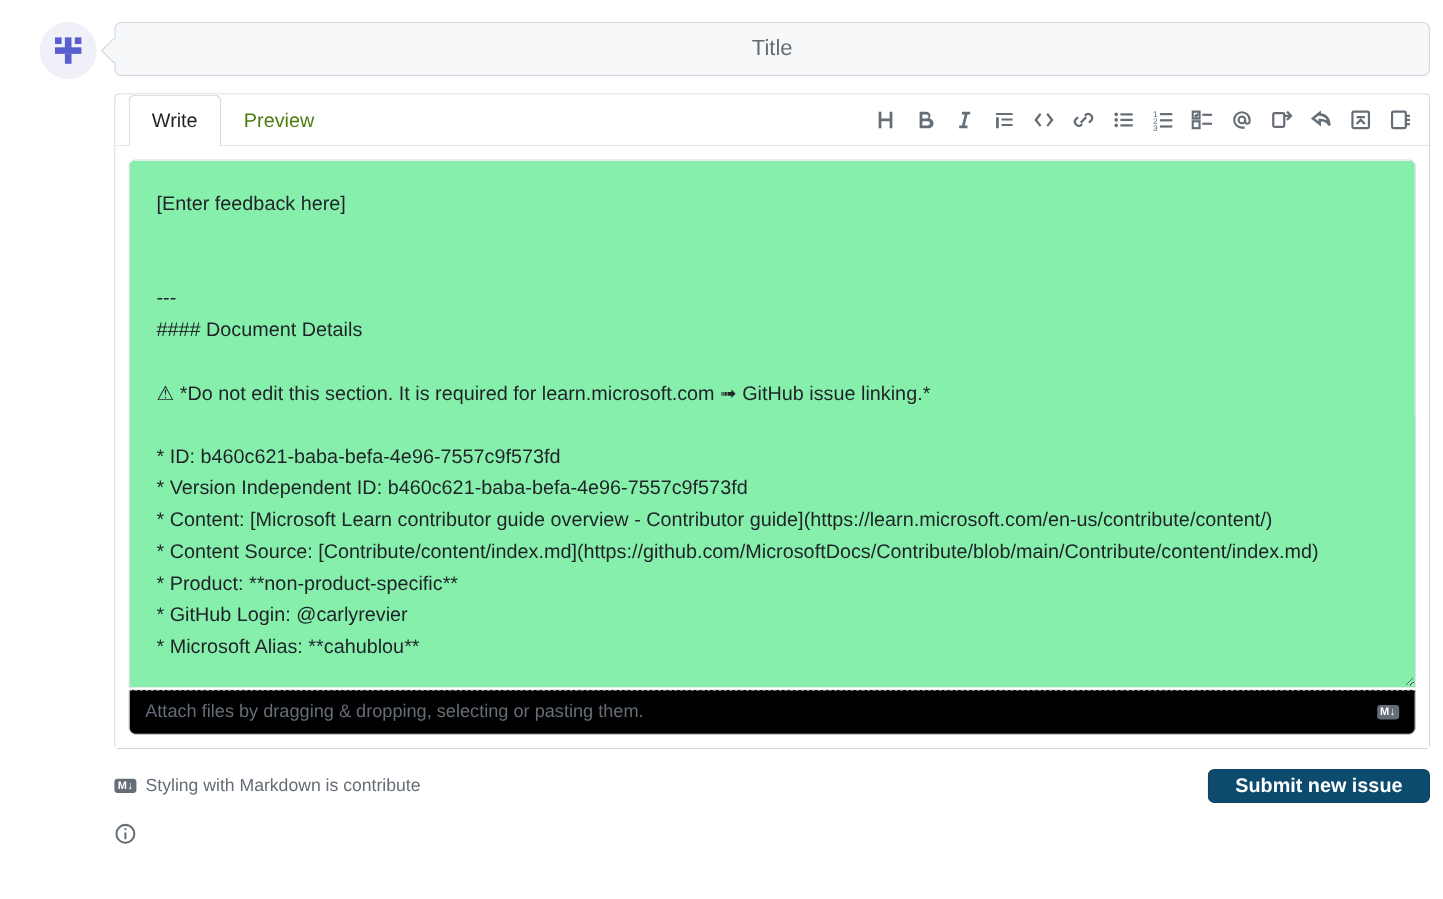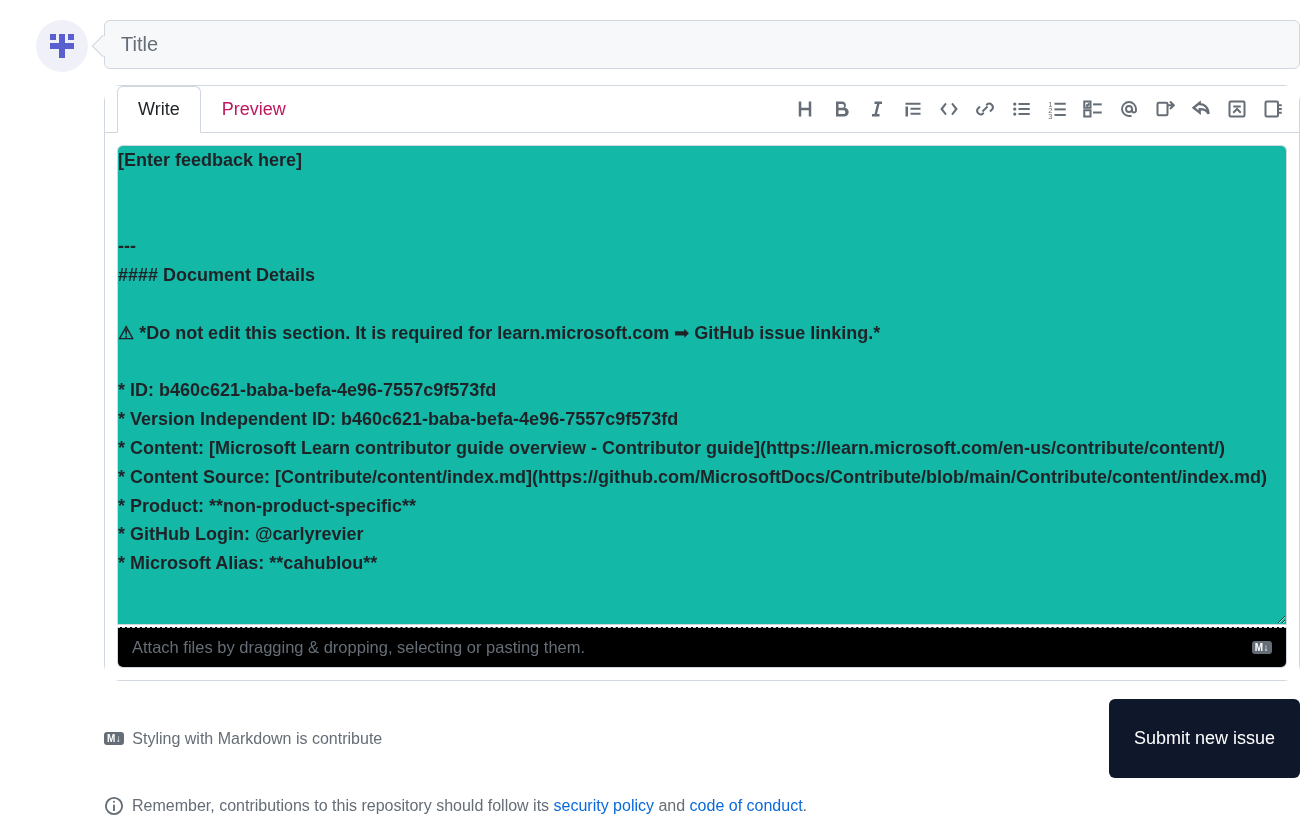--- a/index.html
+++ b/index.html
@@ -35,45 +35,46 @@
 }
 .title-input {
   width: 100%;
   padding: 12px 16px;
   font-size: 20px;
   border: 1px solid #d0d7de;
   border-radius: 6px;
   background: #f6f8fa;
   color: #656d76;
   font-family: inherit;
+  text-align: center;
 }
 .title-input::placeholder { color: #656d76; }
 .editor-container {
   margin-top: 16px;
   border: 1px solid #d0d7de;
-  border-radius: 16px;
+  border-radius: 4px;
   background: #ffffff;
 }
 .tab-header {
   display: flex;
   align-items: center;
   padding: 0 12px;
   border-bottom: 1px solid #d0d7de;
   background: #ffffff;
   border-radius: 6px 6px 0 0;
 }
 .tabs {
   display: flex;
   gap: 0;
   margin-bottom: -1px;
 }
 .tab {
   padding: 12px 20px;
   font-size: 18px;
-  color: #be185d;
+  color: #4d7c0f;
   border: 1px solid transparent;
   border-bottom: none;
   cursor: pointer;
   border-radius: 6px 6px 0 0;
 }
 .tab.active {
   color: #1f2328;
   background: #ffffff;
   border-color: #d0d7de;
   border-bottom: 1px solid #ffffff;
@@ -98,32 +99,31 @@
 .body-area {
   padding: 12px;
   background: #ffffff;
 }
 .textarea-wrap {
   position: relative;
 }
 .body-textarea {
   width: 100%;
   min-height: 480px;
-  padding: 0;
+  padding: 24px;
   font-size: 18px;
   line-height: 1.6;
   font-family: inherit;
   border: 1px solid #d0d7de;
   border-radius: 6px 6px 0 0;
-  background: #14b8a6;
+  background: #86efac;
   resize: vertical;
   white-space: pre-wrap;
   color: #1f2328;
   overflow-y: scroll;
-  font-weight: bold;
 }
 .file-hint {
   padding: 10px 14px;
   border: 1px solid #d0d7de;
   border-top: 1px dashed #d0d7de;
   border-radius: 0 0 6px 6px;
   background: #000000;
   color: #656d76;
   font-size: 16.5px;
   display: flex;
@@ -144,25 +144,25 @@
 }
 .md-support {
   display: flex;
   align-items: center;
   gap: 8px;
   color: #656d76;
   font-size: 16px;
 }
 .submit-btn {
   margin-left: auto;
-  padding: 28px 24px;
+  padding: 4px 24px;
   font-size: 18px;
-  font-weight: 400;
+  font-weight: 700;
   color: #ffffff;
-  background: #0f172a;
+  background: #0c4a6e;
   border: 1px solid rgba(31,35,40,0.15);
   border-radius: 6px;
   cursor: pointer;
 }
 .contrib-note {
   margin-top: 18px;
   display: flex;
   align-items: center;
   gap: 8px;
   color: #656d76;
@@ -349,18 +349,15 @@
       </div>
       <button class="submit-btn">Submit new issue</button>
     </div>
 
     <div class="contrib-note">
       <svg class="info-icon" viewBox="0 0 16 16" fill="none" stroke="#656d76" stroke-width="1.5">
           <circle cx="8" cy="8" r="6.5"></circle>
           <line x1="8" y1="7" x2="8" y2="12"></line>
           <circle cx="8" cy="4.6" r="0.8" fill="#656d76" stroke="none"></circle>
         </svg>
-      <span>
-        <span>Remember, contributions to this repository should follow its </span><a href="#">security policy</a><span> and </span><a href="#">code of conduct</a><span>.</span>
-      </span>
     </div>
   </div>
 </div>
 
 </body></html>

